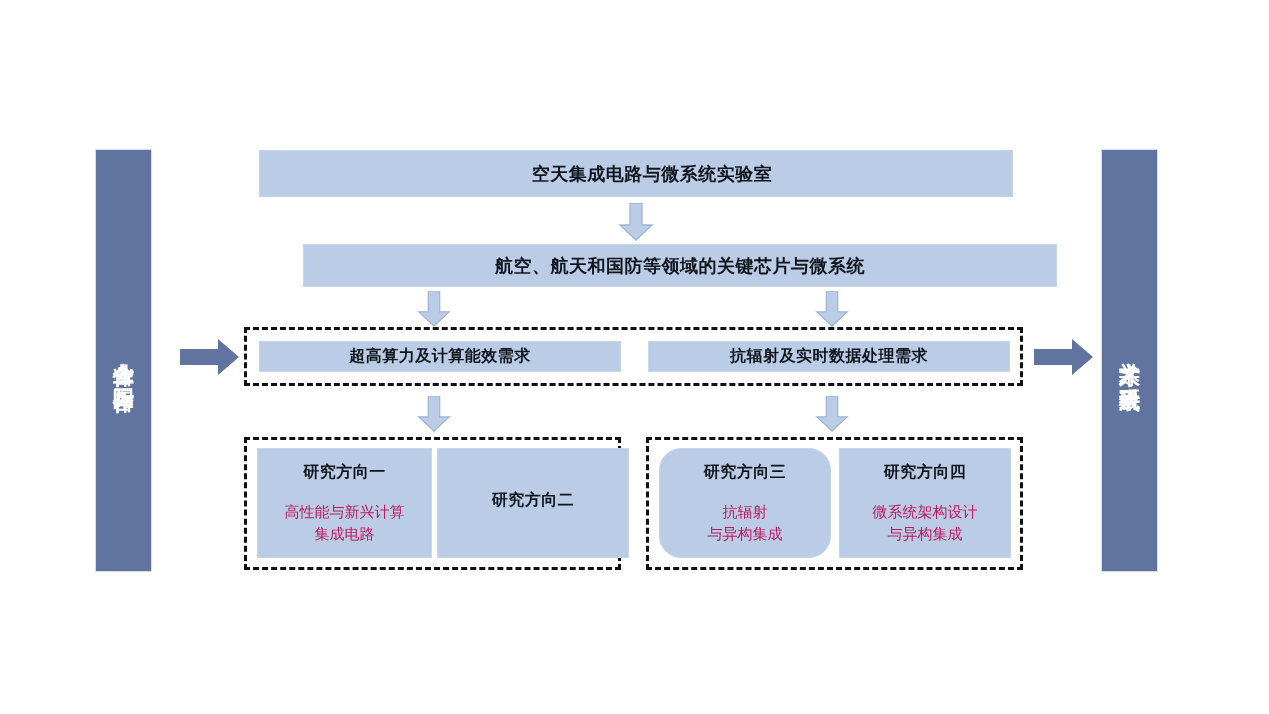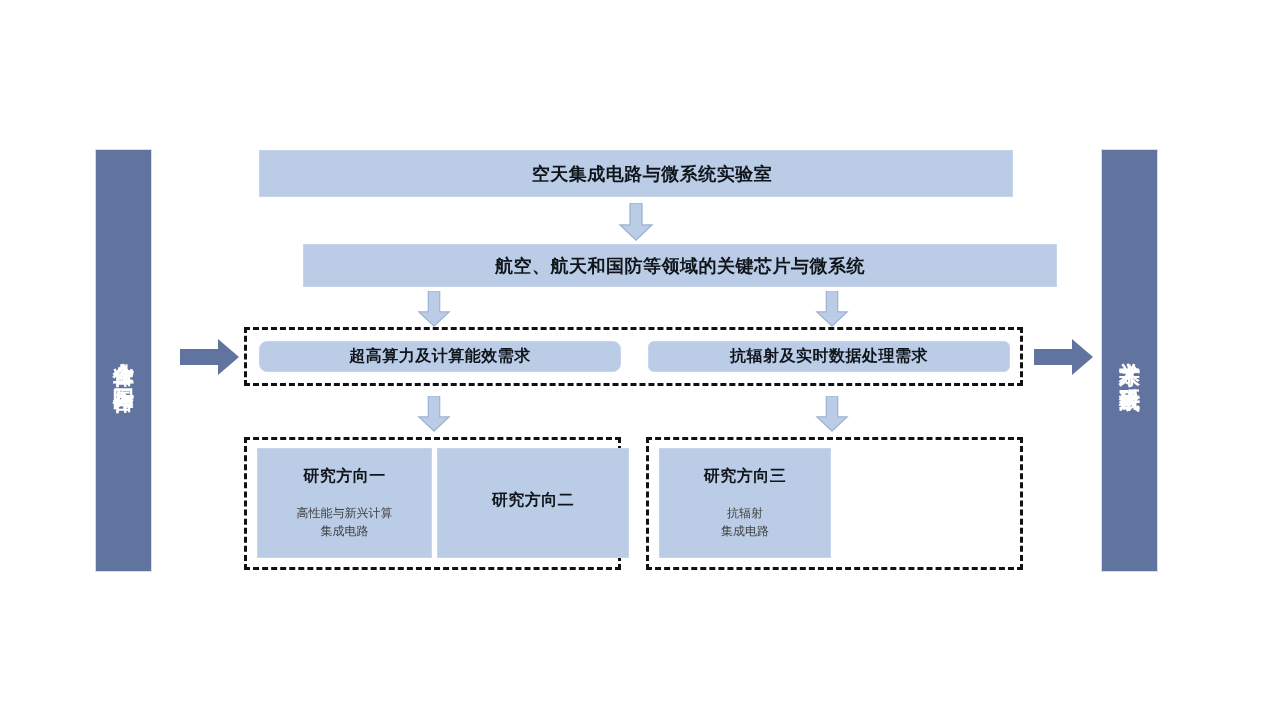--- a/index.html
+++ b/index.html
@@ -69,23 +69,23 @@
     padding: 4px 5px;
   }
   .dir-title {
     font-weight: bold;
     font-size: 16px;
     margin-bottom: 6px;
     color: #10151c;
     letter-spacing: 0.5px;
   }
   .dir-desc {
-    font-size: 12px;
+    font-size: 15px;
     line-height: 1.45;
-    color: #404040;
+    color: #be185d;
     font-weight: normal;
     white-space: pre-line;
     margin-top: 12px;
   }
 
   
   .dashed-frame {
     position: absolute;
     border: 3px dashed #111111;
     box-sizing: border-box;
@@ -132,25 +132,25 @@
   </div>
 
   <div class="arrow-down" style="left:814px; top:291px;">
     <svg width="36" height="36" viewBox="0 0 36 38">
       <polygon points="12,0 24,0 24,22 34,22 18,37 2,22 12,22" fill="#bacce6" stroke="#9fb4d4" stroke-width="1.3"></polygon>
     </svg>
   </div>
 
   <div class="dashed-frame" style="left:244px; top:327px; width:779px; height:59px;"></div>
 
-  <div class="lbox demand" style="left:259px; top:341px; width:362px; height:31px;border-radius:8px;">
+  <div class="lbox demand" style="left:259px; top:341px; width:362px; height:31px;">
     <span>超高算力及计算能效需求</span>
   </div>
 
-  <div class="lbox demand" style="left:648px; top:341px; width:362px; height:31px;border-radius:6px;">
+  <div class="lbox demand" style="left:648px; top:341px; width:362px; height:31px;">
     <span>抗辐射及实时数据处理需求</span>
   </div>
 
   <div class="arrow-down" style="left:416px; top:396px;">
     <svg width="36" height="36" viewBox="0 0 36 38">
       <polygon points="12,0 24,0 24,22 34,22 18,37 2,22 12,22" fill="#bacce6" stroke="#9fb4d4" stroke-width="1.3"></polygon>
     </svg>
   </div>
 
   <div class="arrow-down" style="left:814px; top:396px;">
@@ -166,26 +166,31 @@
     <span class="dir-desc">高性能与新兴计算
 集成电路</span>
   </div>
 
   <div class="lbox dir" style="left:437px; top:448px; width:192px; height:110px;">
     <span class="dir-title">研究方向二</span>
   </div>
 
   <div class="dashed-frame" style="left:646px; top:437px; width:377px; height:133px;"></div>
 
-  <div class="lbox dir" style="left:659px; top:448px; width:172px; height:110px;">
+  <div class="lbox dir" style="left:659px; top:448px; width:172px; height:110px;border-radius:22px;">
     <span class="dir-title">研究方向三</span>
     <span class="dir-desc">抗辐射
-集成电路</span>
-  </div>
-
+与异构集成</span>
+  </div>
+
+  <div class="lbox dir" style="left:839px; top:448px; width:172px; height:110px;">
+    <span class="dir-title">研究方向四</span>
+    <span class="dir-desc">微系统架构设计
+与异构集成</span>
+  </div>
 
   <div class="arrow-right" style="left:180px; top:339px;">
     <svg width="60" height="36" viewBox="0 0 60 36">
       <polygon points="0,10 38,10 38,0 59,18 38,36 38,26 0,26" fill="#61749f" stroke="#4f6punk" stroke-width="0"></polygon>
     </svg>
   </div>
 
   <div class="arrow-right" style="left:1034px; top:339px;">
     <svg width="60" height="36" viewBox="0 0 60 36">
       <polygon points="0,10 38,10 38,0 59,18 38,36 38,26 0,26" fill="#61749f"></polygon>

